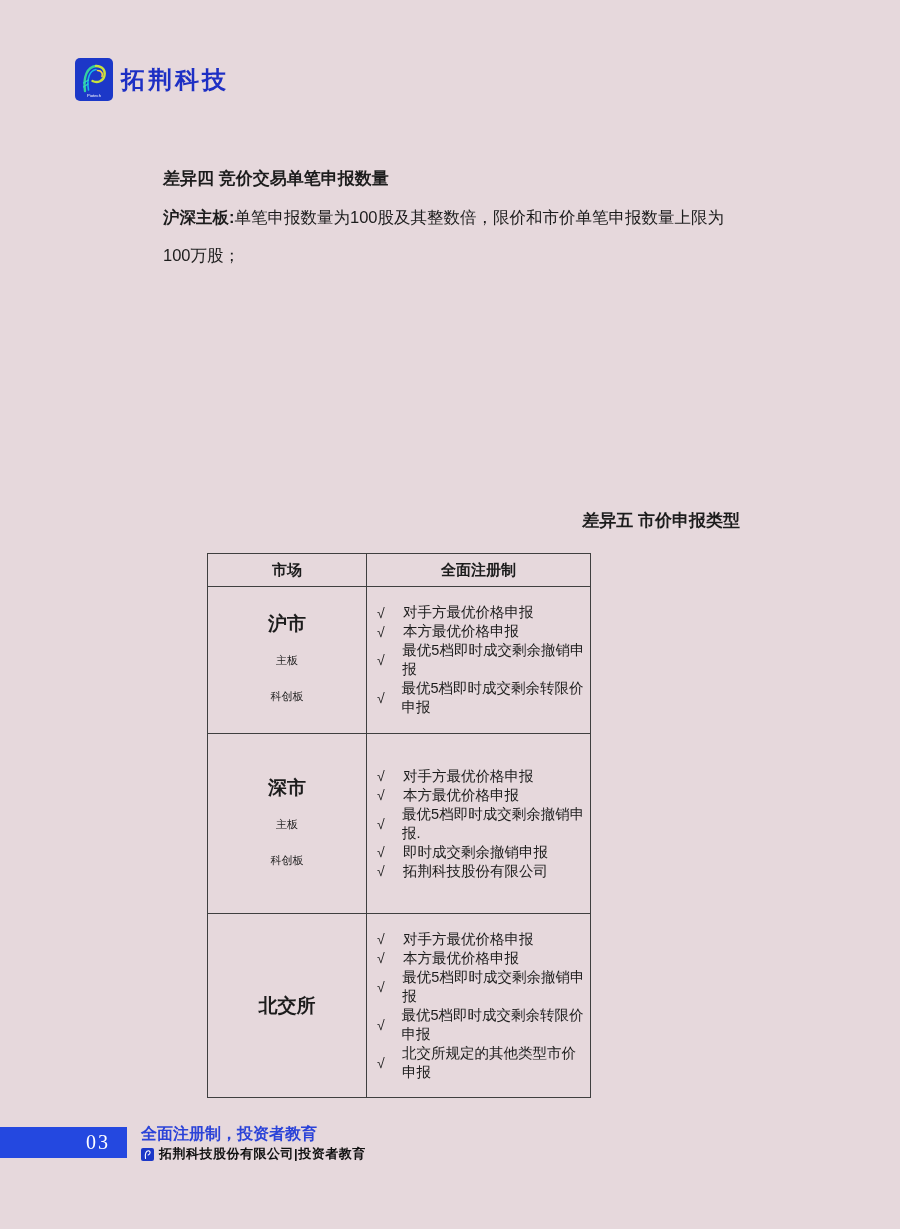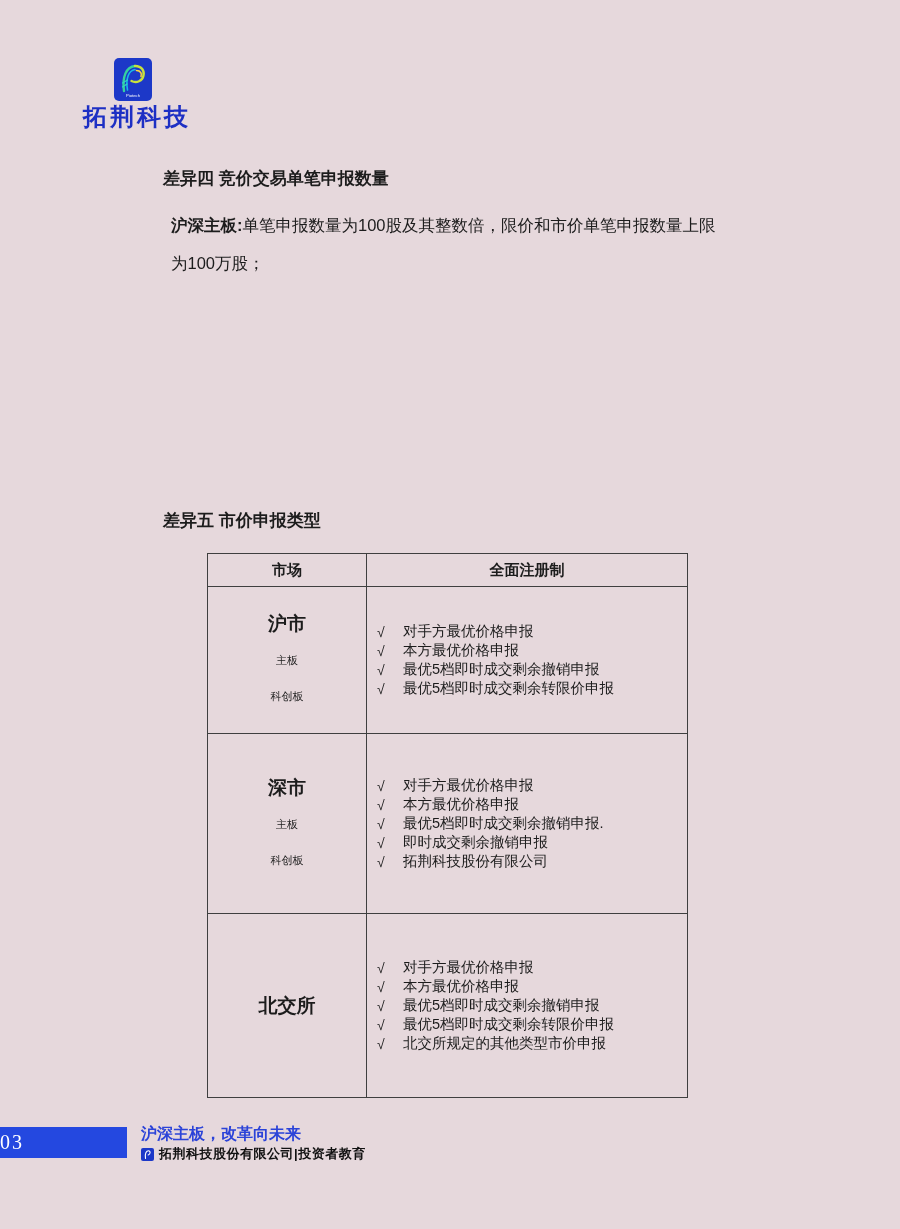--- a/index.html
+++ b/index.html
@@ -6,49 +6,49 @@
   body {
     width: 900px; height: 1229px;
     position: relative;
     background: #e6d8dc;
     font-family: "Liberation Sans", "DejaVu Sans", sans-serif;
     color: #1c1c1c;
     overflow: hidden;
   }
 
   
-  .logo { position: absolute; left: 75px; top: 58px; display: flex; align-items: center; flex-direction: column; }
+  .logo { position: absolute; left: 75px; top: 58px; display: flex; align-items: center; }
   .logo-icon { width: 38px; height: 43px; display: block; }
   .logo-word {
     margin-left: 8px;
     font-size: 24px; font-weight: bold; letter-spacing: 3px;
     color: #1d2fc4;
   }
 
   
   .content {
     position: absolute; left: 163px; top: 160px; width: 577px;
     font-size: 16.5px; line-height: 38px;
   }
   .sec-title {
     font-weight: bold; font-size: 17px;
   }
-  .para { margin: 8px; }
+  .para { margin: 0; }
   .para b { font-weight: 700; }
   .para span { font-weight: 500; }
 
   .sec-title2 {
     position: absolute; left: 163px; top: 502px; width: 577px;
-    text-align: left; font-weight: bold; font-size: 17px; line-height: 38px;
+    text-align: right; font-weight: bold; font-size: 17px; line-height: 38px;
   }
 
   
   table.market-table {
     position: absolute; left: 207px; top: 553px;
-    width: 481px; border-collapse: collapse;
+    width: 384px; border-collapse: collapse;
     table-layout: fixed;
   }
   table.market-table th, table.market-table td {
     border: 1px solid #3f3f3f; padding: 0;
   }
   th.h-market { width: 158px; }
   table.market-table th {
     font-size: 15px; font-weight: bold; height: 32px; text-align: center;
   }
   td.market-cell { vertical-align: middle; text-align: right; }
@@ -62,21 +62,21 @@
   tr.r1 { height: 147px; }
   tr.r2 { height: 180px; }
   tr.r3 { height: 184px; }
 
   
   .footer-bar {
     position: absolute; left: 0; top: 1127px; width: 127px; height: 31px;
     background: #2448e0; color: #ffffff;
     font-family: "Liberation Serif", "DejaVu Serif", serif;
     font-size: 20px; letter-spacing: 2px;
-    line-height: 31px; box-sizing: border-box; padding-right: 17px;
+    text-align: right; line-height: 31px; box-sizing: border-box; padding-right: 17px;
   }
   .footer-slogan {
     position: absolute; left: 141px; top: 1124px;
     color: #2b43d8; font-weight: bold; font-size: 16px; line-height: 20px;
   }
   .footer-company {
     position: absolute; left: 141px; top: 1145px;
     display: flex; align-items: center;
   }
   .mini-logo { width: 13px; height: 13px; display: block; margin-right: 5px; }
@@ -205,20 +205,20 @@
               <span class="check">√</span>
               <span>北交所规定的其他类型市价申报</span>
             </div>
         </div>
       </td>
     </tr>
   </tbody>
 </table>
 
 <div class="footer-bar"><span>03</span></div>
-<div class="footer-slogan">沪深主板，改革向未来</div>
+<div class="footer-slogan">全面注册制，投资者教育</div>
 <div class="footer-company">
   <svg class="mini-logo" viewBox="0 0 13 13" xmlns="http://www.w3.org/2000/svg">
     <rect x="0" y="0" width="13" height="13" rx="2" fill="#1c38c8"></rect>
     <path d="M4.5 10.5 C3.5 5.5 5.5 2.8 7.5 2.8 C9.6 2.8 9.8 6.2 7.2 7" stroke="#ffffff" stroke-width="1.1" fill="none" stroke-linecap="round"></path>
   </svg>
   <span class="company-text">拓荆科技股份有限公司|投资者教育</span>
 </div>
 
 </body></html>

